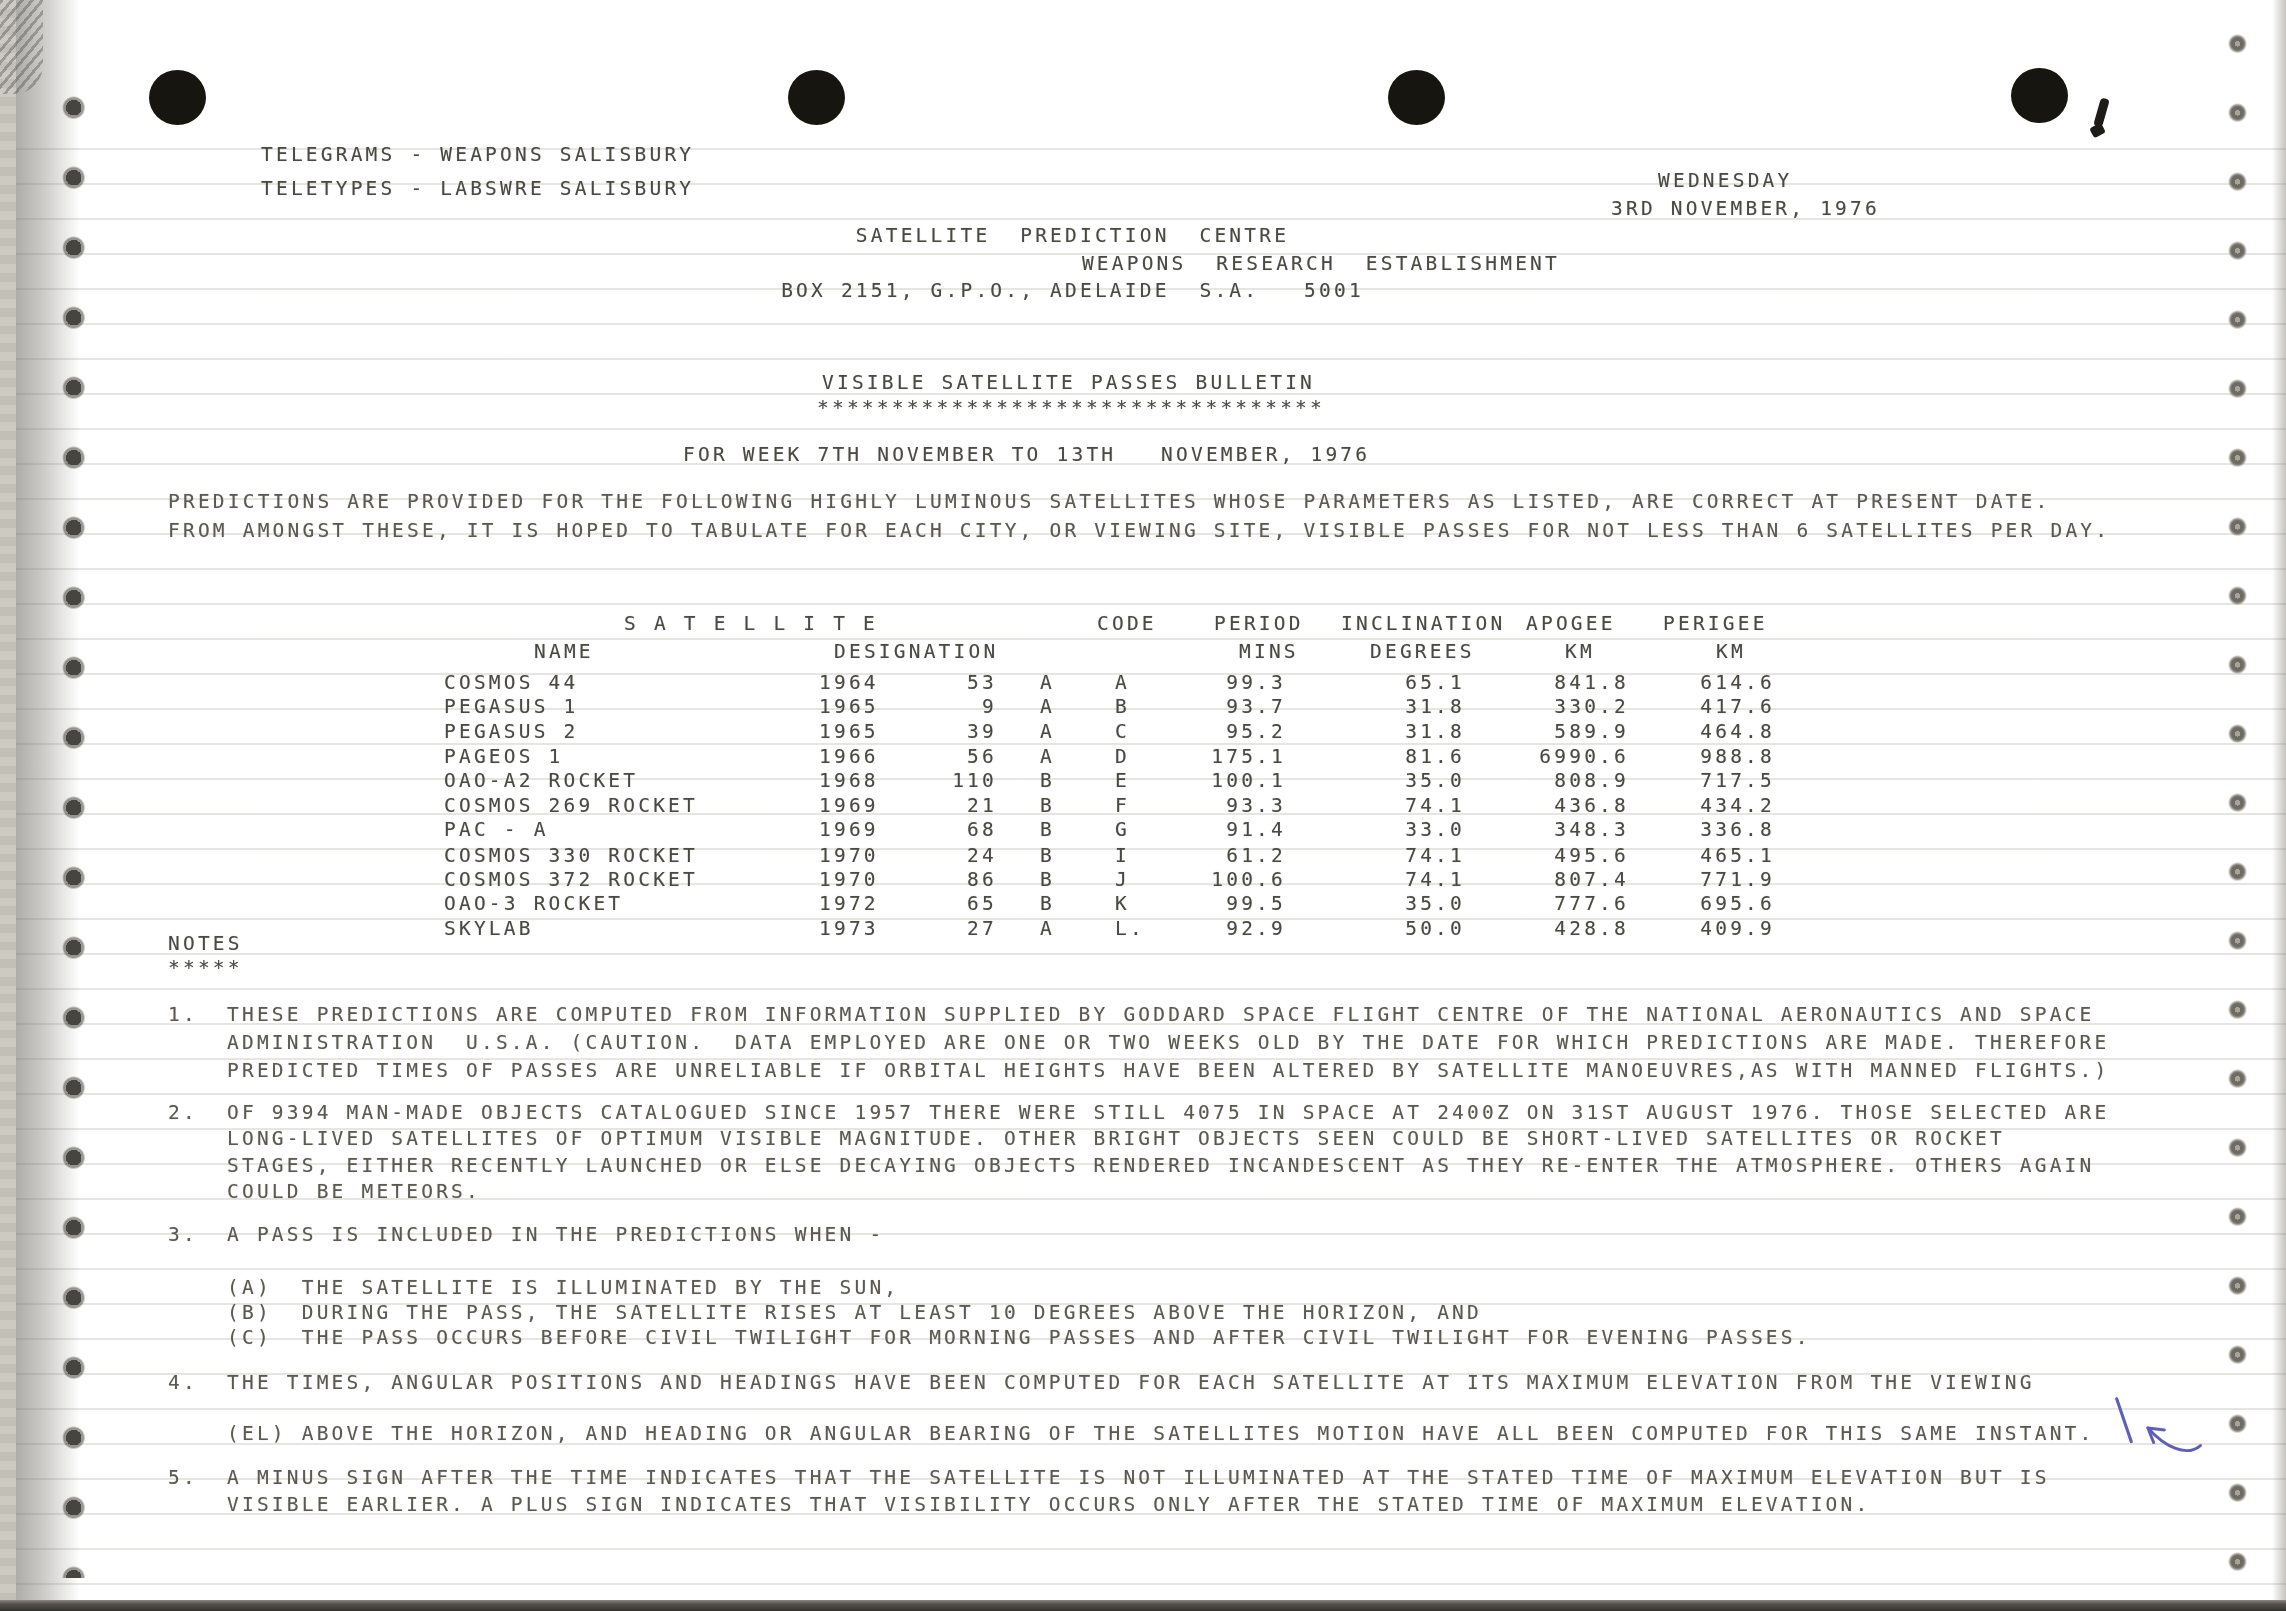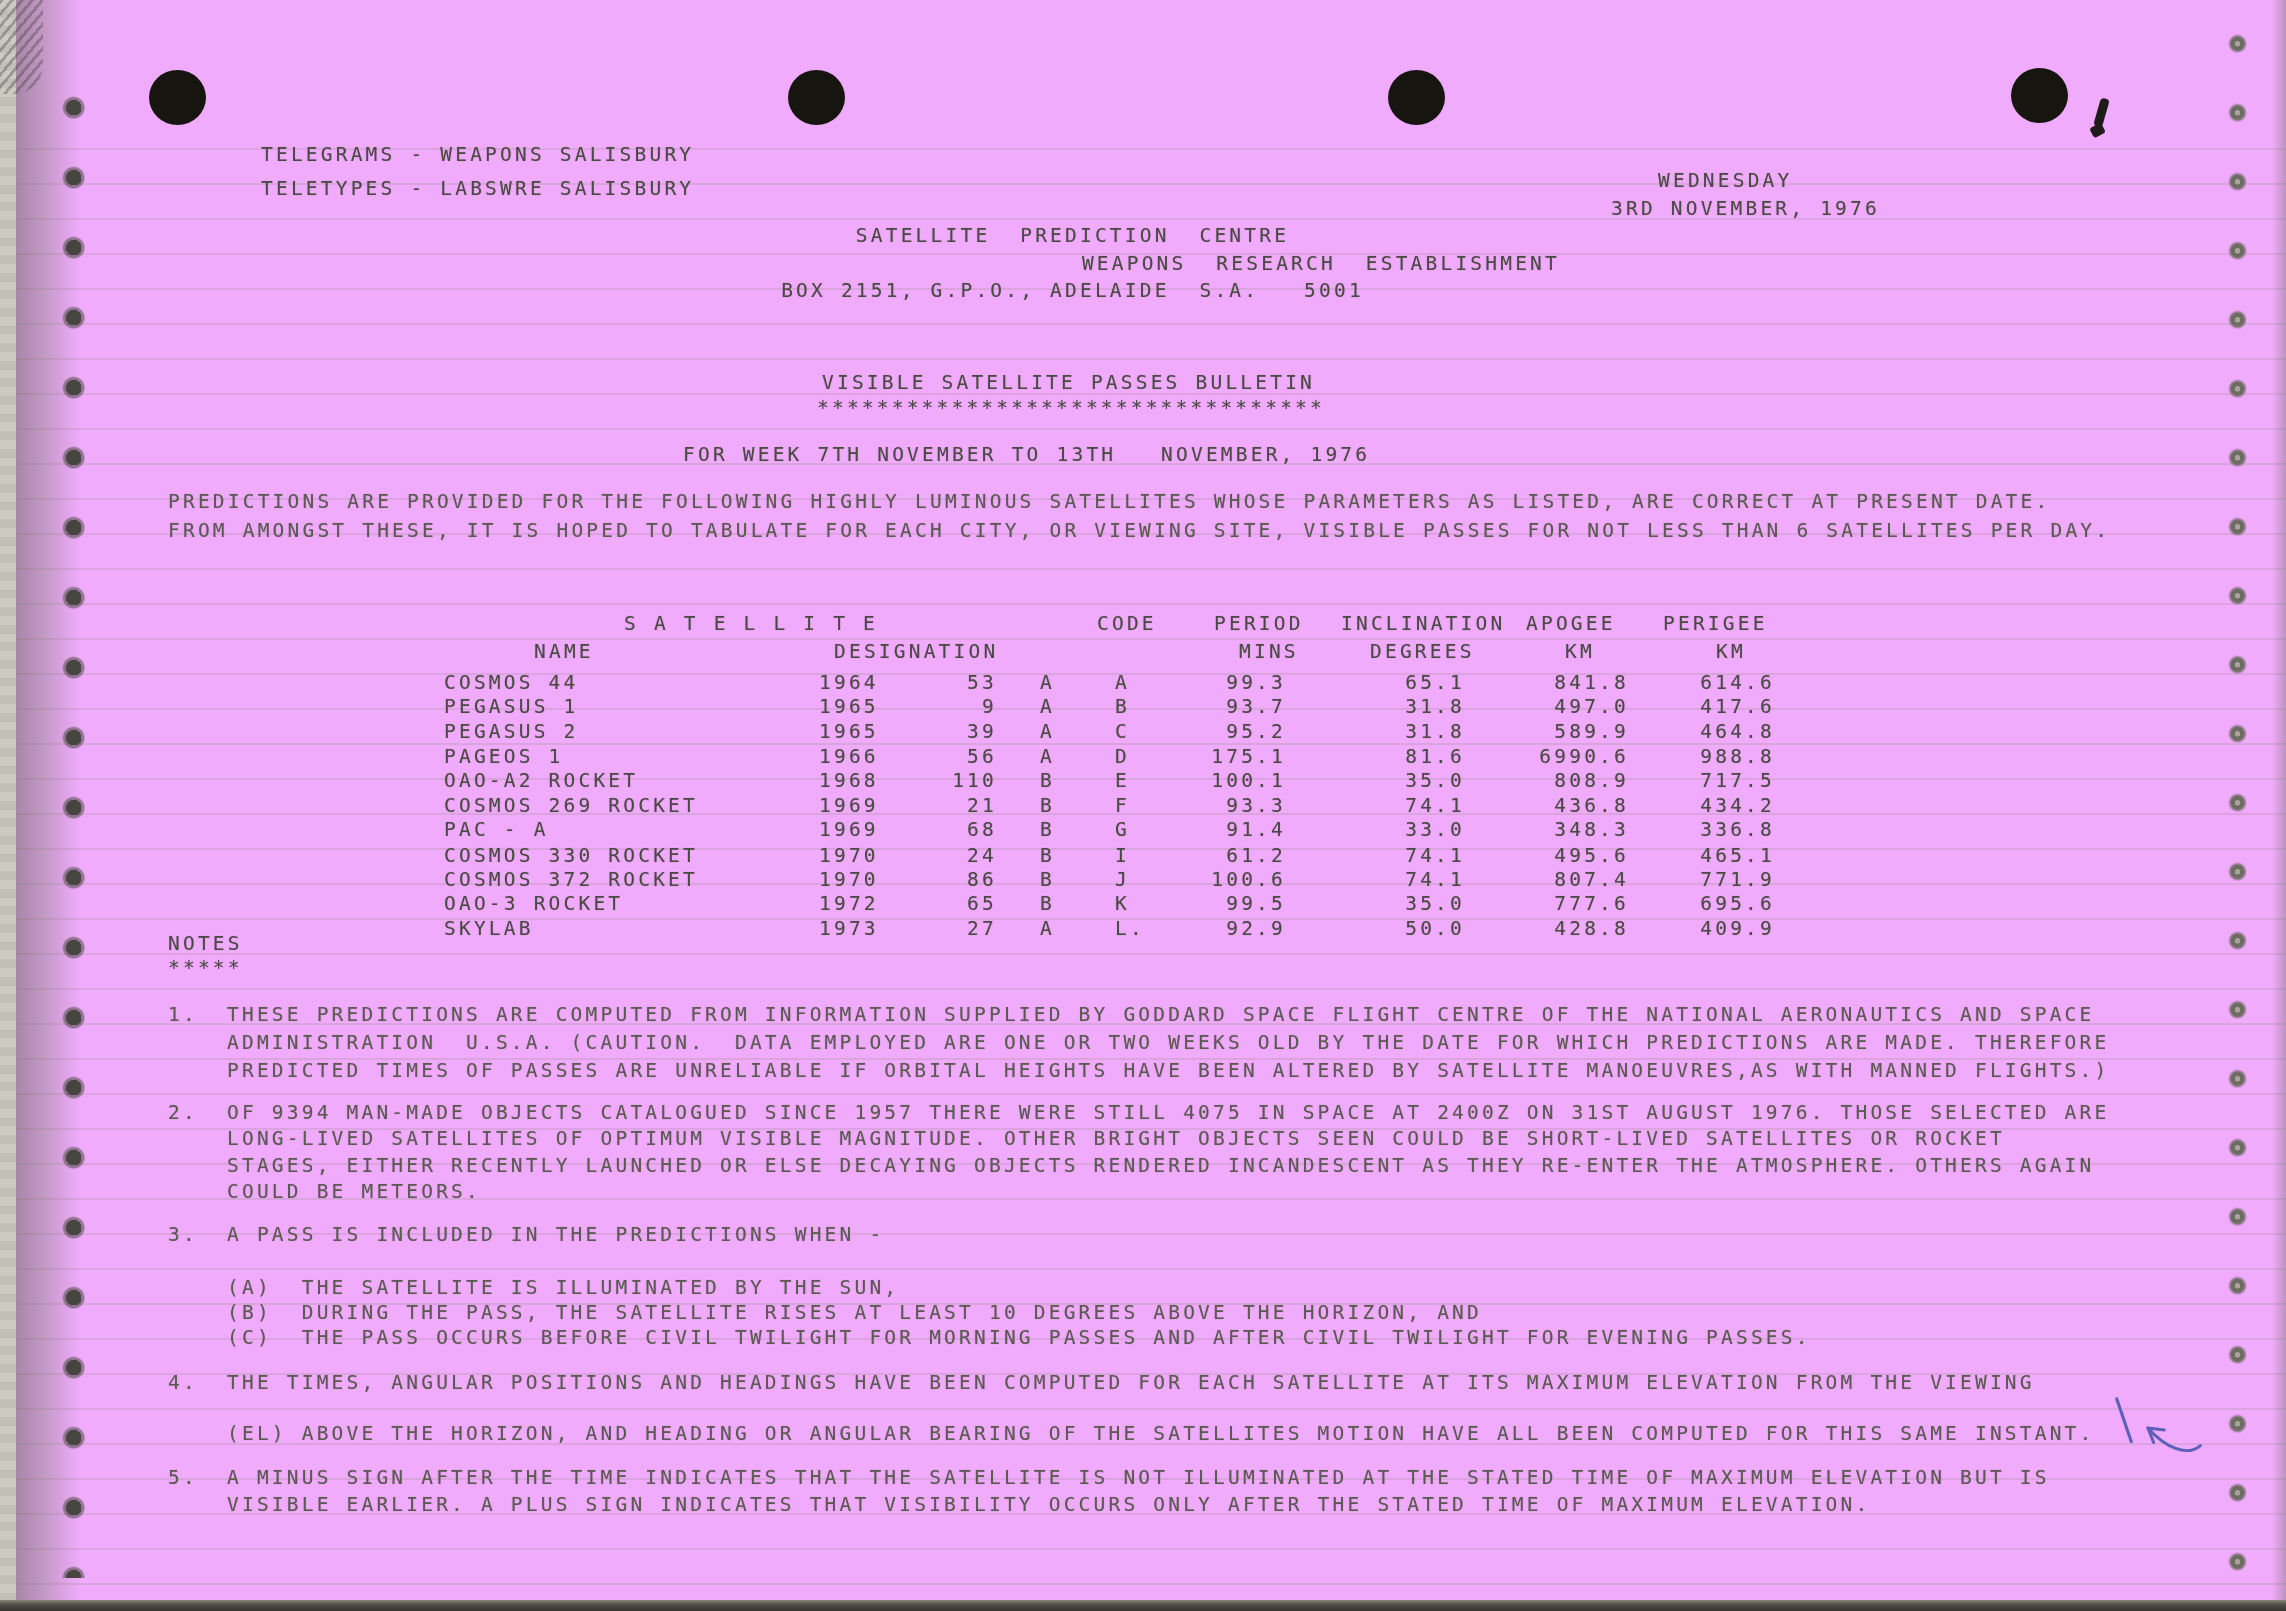--- a/index.html
+++ b/index.html
@@ -1,20 +1,20 @@
 <!DOCTYPE html>
 <html><head>
 <meta charset="utf-8">
 <style>
   html,body{margin:0;padding:0;background:#b9b6ae;}
   .paper{
     position:relative;
     width:2287px;height:1611px;
     background:linear-gradient(100deg,#e5e2d9 0%,#ecery 0%,#ece9e1 28%,#e7e4dc 62%,#eae7df 100%);
-    background-color:#f0abfc;
+    background-color:#ffffff;
     overflow:hidden;
     font-family:"DejaVu Sans Mono", monospace;
   }
   .t{
     position:absolute;
     white-space:pre;
     font-size:19.5px;line-height:24.4px;
     letter-spacing:3.2px;
     color:#4b4943;
     text-shadow:0 0 1px rgba(75,73,67,.35);
@@ -134,21 +134,21 @@
       <span class="t c9">614.6</span>
   </div>
   <div class="trow" style="top:695px;">
     <span class="t c1">PEGASUS 1</span>
       <span class="t c2">1965</span>
       <span class="t c3">9</span>
       <span class="t c4">A</span>
       <span class="t c5">B</span>
       <span class="t c6">93.7</span>
       <span class="t c7">31.8</span>
-      <span class="t c8">497.0</span>
+      <span class="t c8">330.2</span>
       <span class="t c9">417.6</span>
   </div>
   <div class="trow" style="top:720px;">
     <span class="t c1">PEGASUS 2</span>
       <span class="t c2">1965</span>
       <span class="t c3">39</span>
       <span class="t c4">A</span>
       <span class="t c5">C</span>
       <span class="t c6">95.2</span>
       <span class="t c7">31.8</span>

